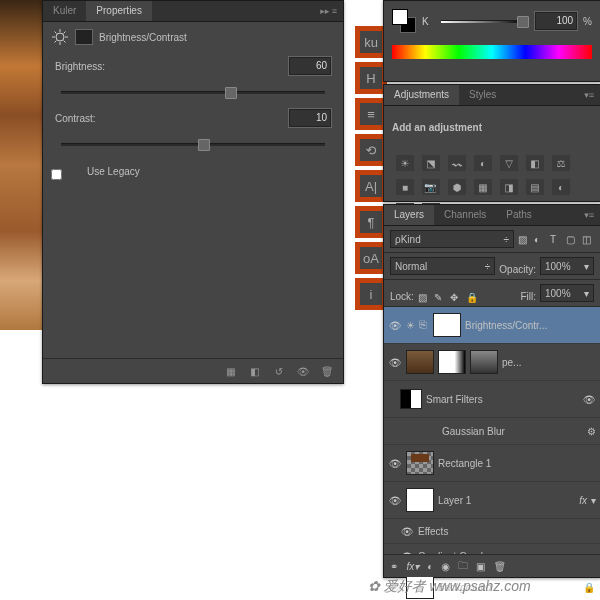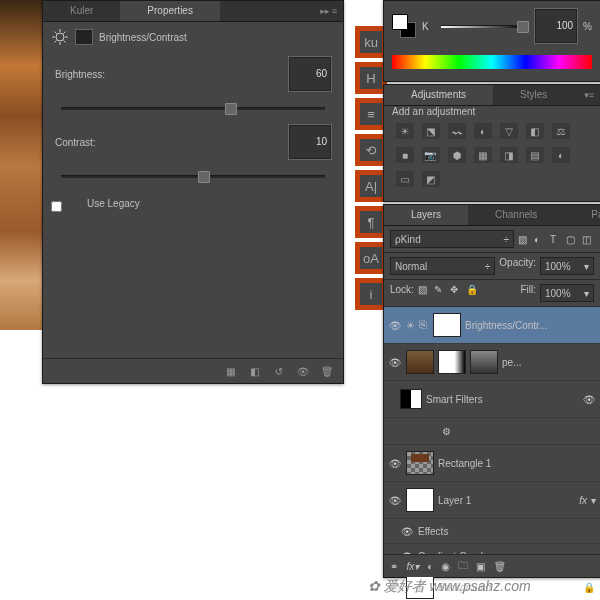--- a/index.html
+++ b/index.html
@@ -2,53 +2,53 @@
 <html><head>
 <meta charset="utf-8">
 <style>
 body{margin:0;font-family:Tahoma,Arial,sans-serif;font-size:10px;color:#c0c0c0;background:#fff;width:600px;height:600px;position:relative;overflow:hidden}
 .canvas-bg{position:absolute;left:0;top:0;width:280px;height:600px;background:#fff}
 .canvas-img{position:absolute;left:0;top:0;width:140px;height:330px;background:linear-gradient(180deg,#3a2614 0%,#c27836 20%,#8a4e24 35%,#b87840 50%,#9a5a2c 70%,#d8a878 85%,#b07840 100%)}
 .side-dock{position:absolute;left:355px;top:26px;width:24px;height:300px;display:flex;flex-direction:column;gap:4px}
 .dock-btn{width:22px;height:22px;background:#444;border:5px solid #c2410c;display:flex;align-items:center;justify-content:center;color:#aaa;font-size:13px}
 .panel{position:absolute;background:#454545;border:1px solid #1a1a1a;box-shadow:0 1px 3px rgba(0,0,0,0.4)}
 .tab-bar{height:20px;background:#323232;display:flex;align-items:center;border-bottom:1px solid #1a1a1a}
-.tab{padding:0 27px;height:20px;line-height:20px;color:#888;cursor:pointer}
+.tab{padding:0 10px;height:20px;line-height:20px;color:#888;cursor:pointer}
 .tab.active{background:#454545;color:#ccc}
 .collapse{margin-left:auto;padding:0 6px;color:#888;font-size:9px}
 .props{left:42px;top:0;width:300px;height:382px}
 .props .hdr{display:flex;align-items:center;gap:6px;padding:6px 8px}
 .icon-bc{width:18px;height:18px;display:flex;align-items:center;justify-content:center}
 .icon-mask{width:16px;height:14px;background:#222;border:1px solid #666}
 .row{display:flex;align-items:center;padding:5px 12px}
 .lbl{width:70px}
 .slider{flex:1;height:14px;position:relative;margin:0 6px}
 .track{position:absolute;top:6px;left:0;right:0;height:2px;background:#2a2a2a;border-top:1px solid #1a1a1a}
 .thumb{position:absolute;top:2px;width:10px;height:10px;background:#666;border:1px solid #888;border-radius:1px}
-.val{width:34px;height:16px;background:#333;border:1px solid #222;text-align:right;padding:8px 3px;color:#ddd;line-height:16px;box-shadow:0 0 0 1px #666}
+.val{width:34px;height:16px;background:#333;border:1px solid #222;text-align:right;padding:0 3px;color:#ddd;line-height:16px;box-shadow:0 0 0 1px #666}
 .btn{background:#555;border:1px solid #333;border-top-color:#666;border-left-color:#666;padding:2px 10px;color:#ccc;border-radius:3px}
 .chk{display:flex;align-items:flex-start;gap:22px;padding:10px 4px}
 .chk input{width:11px;height:11px;background:#333;border:1px solid #666}
 .props-foot{position:absolute;bottom:0;left:0;right:0;height:24px;border-top:1px solid #2a2a2a;display:flex;justify-content:flex-end;align-items:center;gap:8px;padding:0 8px}
 .foot-ic{width:16px;height:14px;color:#999;display:flex;align-items:center;justify-content:center}
 .color-panel{left:383px;top:0;width:216px;height:80px}
 .color-row{display:flex;align-items:center;padding:8px;gap:6px}
 .swatch-pair{position:relative;width:24px;height:24px}
 .sw-a{position:absolute;width:14px;height:14px;background:#fff;border:1px solid #000;top:0;left:0}
 .sw-b{position:absolute;width:14px;height:14px;background:#000;border:1px solid #666;bottom:0;right:0}
 .k-lbl{color:#ccc}
 .gradient-ramp{height:14px;margin:4px 8px;background:linear-gradient(90deg,#ff0000,#ffff00,#00ff00,#00ffff,#0000ff,#ff00ff,#ff0000)}
 .adj-panel{left:383px;top:84px;width:216px;height:116px}
 .adj-grid{display:flex;flex-wrap:wrap;gap:8px;padding:6px 12px}
 .adj-ic{width:18px;height:16px;background:#3a3a3a;display:flex;align-items:center;justify-content:center;color:#aaa;font-size:10px}
 .layers-panel{left:383px;top:204px;width:216px;height:372px}
 .ly-top{display:flex;gap:4px;padding:4px 6px;align-items:center;border-bottom:1px solid #2a2a2a}
 .dd{background:#3a3a3a;border:1px solid #222;height:16px;padding:0 4px;display:flex;align-items:center;flex:1}
 .dd-sm{width:44px;flex:none;justify-content:space-between}
-.ly-row2{display:flex;gap:4px;padding:4px 6px;align-items:flex-start;border-bottom:1px solid #2a2a2a}
+.ly-row2{display:flex;gap:4px;padding:4px 6px;align-items:flex-end;border-bottom:1px solid #2a2a2a}
 .layer-list{overflow:hidden}
 .layer{display:flex;align-items:center;padding:4px 4px;border-bottom:1px solid #3a3a3a;gap:4px;min-height:28px}
 .layer.sel{background:#5a7aa0}
 .eye{width:14px;text-align:center;color:#ccc}
 .thumb-sq{width:26px;height:22px;background:#888;border:1px solid #222;flex-shrink:0}
 .thumb-wh{background:#fff}
 .thumb-chk{background:repeating-conic-gradient(#666 0 25%,#999 0 50%) 0 0/8px 8px}
 .thumb-bw{background:linear-gradient(90deg,#000 50%,#fff 50%)}
 .link-ic{width:10px;color:#ccc}
 .ly-name{flex:1;font-size:10px;white-space:nowrap;overflow:hidden;text-overflow:ellipsis}
@@ -141,21 +141,21 @@
   </div>
   <div class="gradient-ramp"></div>
 </div>
 
 <div class="panel adj-panel">
   <div class="tab-bar">
     <div class="tab active">Adjustments</div>
     <div class="tab">Styles</div>
     <div class="collapse">▾≡</div>
   </div>
-  <div style="padding:0 8px;font-weight:normal">Add an adjustment</div>
+  <div style="padding:16px 8px;font-weight:bold">Add an adjustment</div>
   <div class="adj-grid">
     <div class="adj-ic">☀</div>
     <div class="adj-ic">⬔</div>
     <div class="adj-ic">〰</div>
     <div class="adj-ic">◐</div>
     <div class="adj-ic">▽</div>
     <div class="adj-ic">◧</div>
     <div class="adj-ic">⚖</div>
     <div class="adj-ic">■</div>
     <div class="adj-ic">📷</div>
@@ -225,20 +225,21 @@
       <div class="thumb-sq" style="background:linear-gradient(90deg,#fff 60%,#000)"></div>
       <div class="thumb-sq" style="background:linear-gradient(#888,#333)"></div>
       <span class="ly-name">pe...</span>
     </div>
     <div class="layer sub">
       <div class="thumb-sq thumb-bw" style="width:20px;height:18px"></div>
       <span class="ly-name">Smart Filters</span>
       <span class="eye">👁</span>
     </div>
     <div class="layer sub" style="padding-left:58px;min-height:18px">
+      <span class="ly-name">Gaussian Blur</span>
       <span>⚙</span>
     </div>
     <div class="layer">
       <span class="eye">👁</span>
       <div class="thumb-sq thumb-chk">
           <div style="width:18px;height:8px;background:#6a3a1a;margin:2px auto"></div>
         </div>
       <span class="ly-name">Rectangle 1</span>
     </div>
     <div class="layer">

